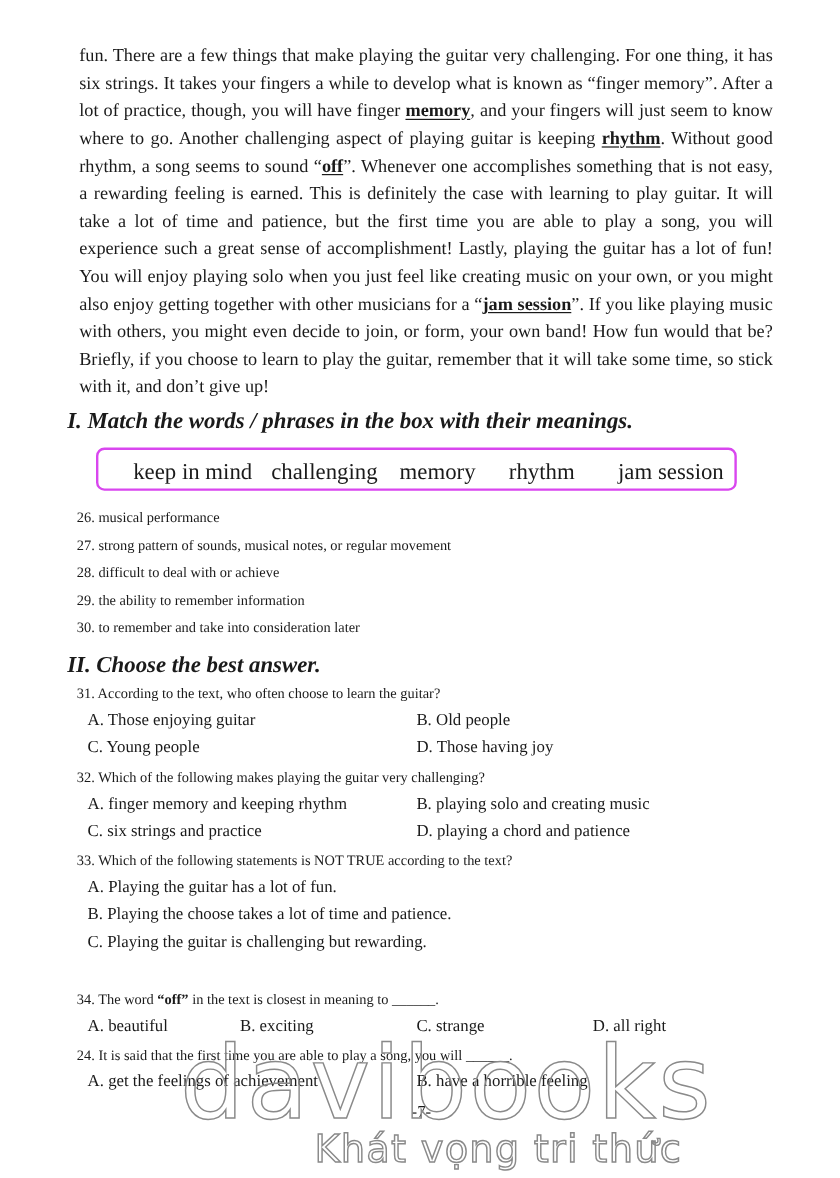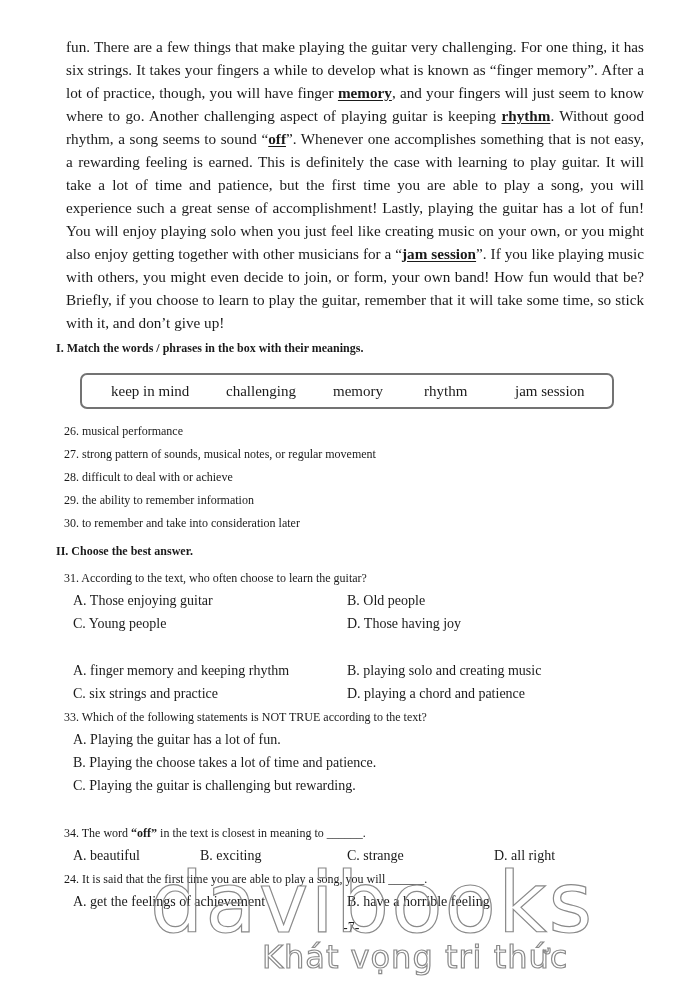--- a/index.html
+++ b/index.html
@@ -11,31 +11,31 @@
   .page { position: absolute; left: 0; top: 0; width: 700px; height: 820px; }
 
   .passage {
     position: absolute; left: 66px; top: 35px; width: 578px;
     font-size: 15.2px; line-height: 23px; text-align: justify;
     margin: 0;
   }
   .passage b.key { font-weight: bold; text-decoration: underline; text-underline-offset: 2px; }
 
   .section-heading {
-    position: absolute; font-weight: bold; font-size: 12px;
+    position: absolute; font-weight: bold; font-style: italic; font-size: 19px;
     margin: 0;
   }
   #sec1-heading { left: 56px; top: 341px; }
   #sec2-heading { left: 56px; top: 544px; }
 
   .word-box {
     position: absolute; left: 80px; top: 373px; width: 534px; height: 36px;
-    border: 2px solid #737373; border-radius: 7px; box-sizing: border-box;
+    border: 2px solid #d946ef; border-radius: 7px; box-sizing: border-box;
     display: flex; align-items: center;
-    font-size: 15px;
+    font-size: 19px;
   }
   .word-box span { position: absolute; top: 8px; }
 
   .line {
     position: absolute; font-size: 12px; line-height: 20px; white-space: nowrap; margin: 0;
   }
   .opt { position: absolute; font-size: 14px; line-height: 20px; white-space: nowrap; }
 
   .page-number { position: absolute; left: 343px; top: 920px; font-size: 14px; }
 
@@ -71,20 +71,21 @@
   <p class="line" style="left:64px;top:513px">30. to remember and take into consideration later</p>
 
   <p class="section-heading" id="sec2-heading">II. Choose the best answer.</p>
 
   <p class="line" style="left:64px;top:568px">31. According to the text, who often choose to learn the guitar?</p>
   <span class="opt" style="left:73px;top:591px">A. Those enjoying guitar</span>
   <span class="opt" style="left:347px;top:591px">B. Old people</span>
   <span class="opt" style="left:73px;top:614px">C. Young people</span>
   <span class="opt" style="left:347px;top:614px">D. Those having joy</span>
 
+  <p class="line" style="left:64px;top:638px">32. Which of the following makes playing the guitar very challenging?</p>
   <span class="opt" style="left:73px;top:661px">A. finger memory and keeping rhythm</span>
   <span class="opt" style="left:73px;top:684px">C. six strings and practice</span>
   <span class="opt" style="left:347px;top:661px">B. playing solo and creating music</span>
   <span class="opt" style="left:347px;top:684px">D. playing a chord and patience</span>
 
   <p class="line" style="left:64px;top:707px">33. Which of the following statements is NOT TRUE according to the text?</p>
   <span class="opt" style="left:73px;top:730px">A. Playing the guitar has a lot of fun.</span>
   <span class="opt" style="left:73px;top:753px">B. Playing the choose takes a lot of time and patience.</span>
   <span class="opt" style="left:73px;top:776px">C. Playing the guitar is challenging but rewarding.</span>
 

